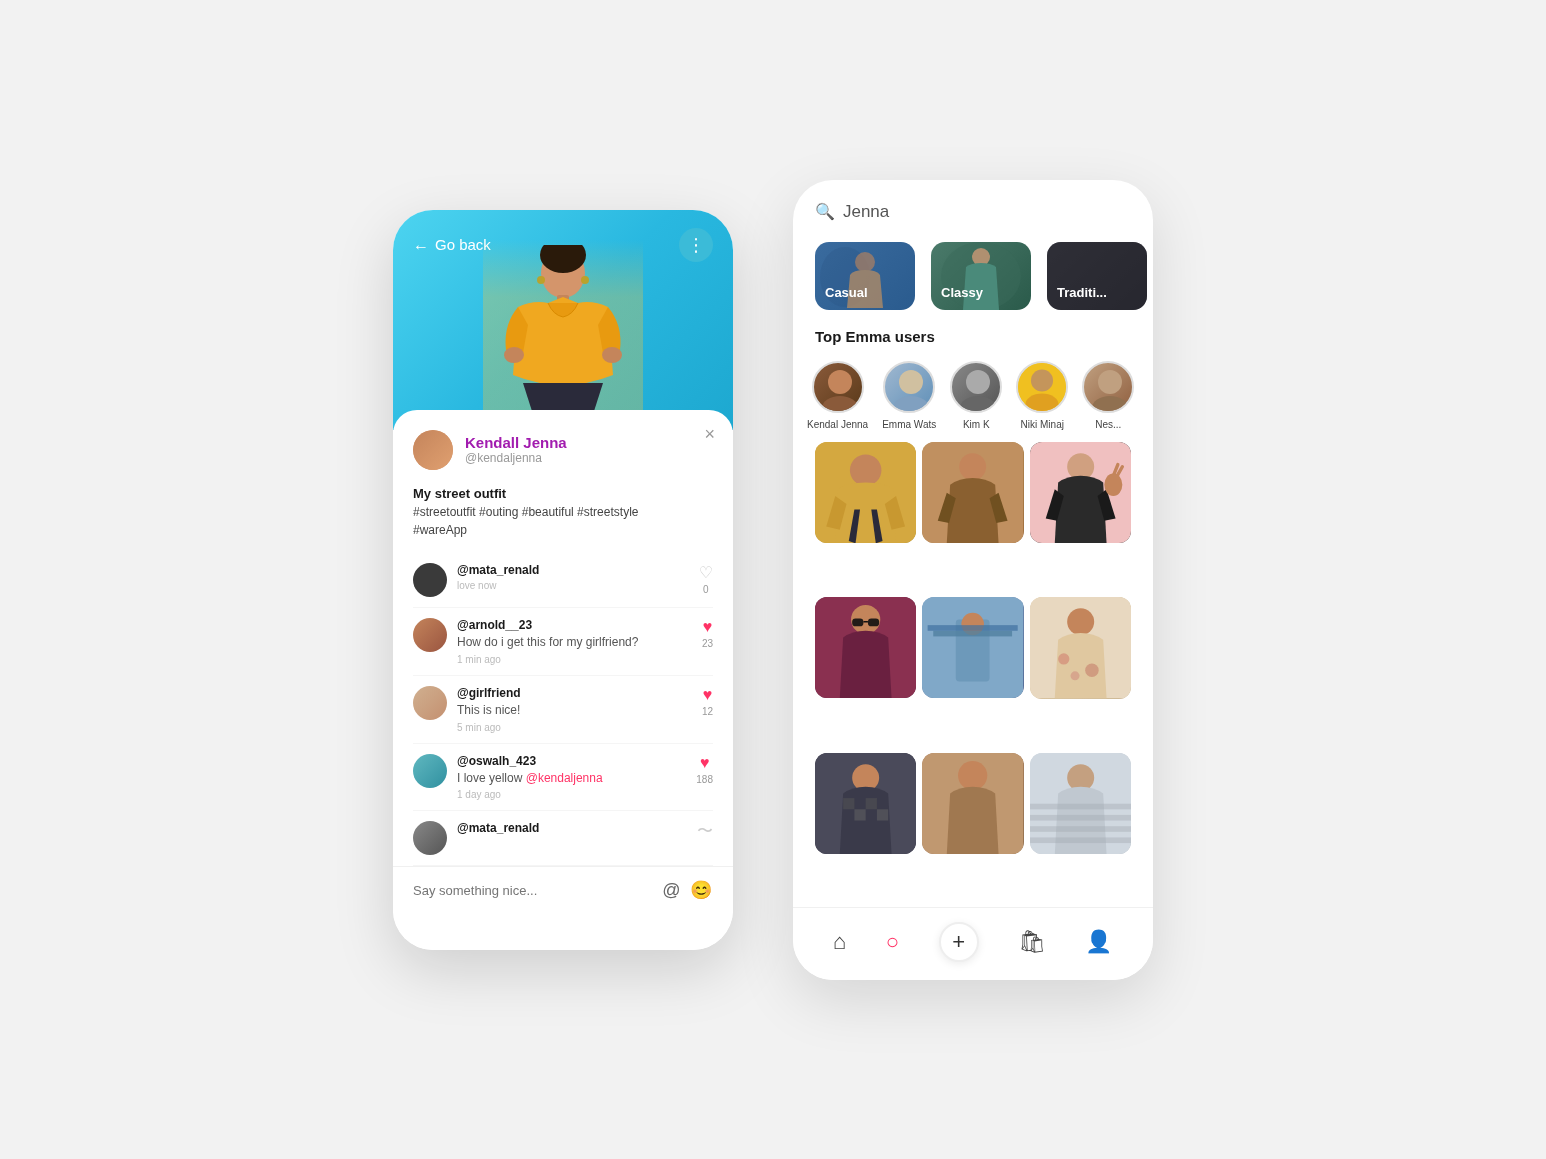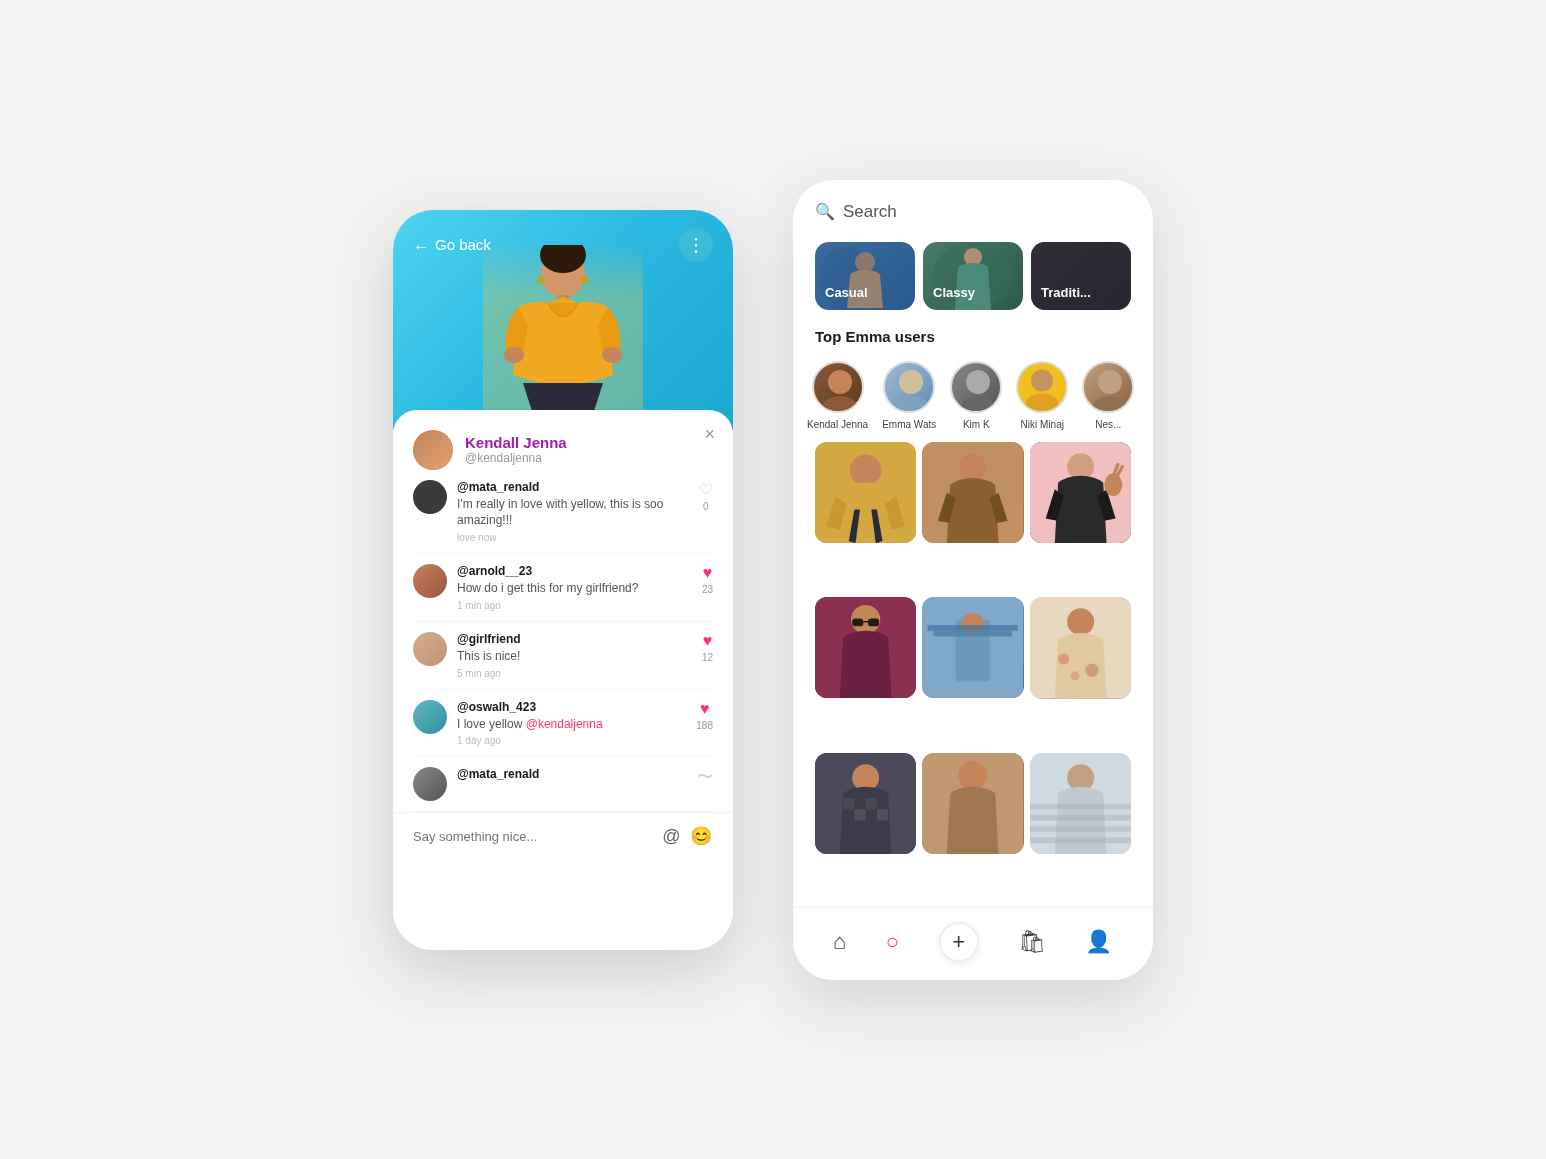--- a/index.html
+++ b/index.html
@@ -257,21 +257,21 @@
       font-size: 16px;
     }
     .search-text {
       font-size: 17px;
       color: #555;
       font-weight: 500;
     }
 
     .categories-row {
       display: flex;
-      gap: 8px;
+      gap: 16px;
       padding: 10px 22px;
       overflow-x: hidden;
       text-align: right;
     }
     .cat-card {
       width: 100px;
       height: 68px;
       border-radius: 14px;
       overflow: hidden;
       position: relative;
@@ -440,28 +440,31 @@
       <div class="profile-section">
         <div class="avatar-sm">
           <div class="avatar-sm-inner"></div>
         </div>
         <div>
           <div class="profile-name">Kendall Jenna</div>
           <div class="profile-handle">@kendaljenna</div>
         </div>
       </div>
 
+      <div class="post-text">
+        <div>My street outfit</div>
+        <div class="hashtags">#streetoutfit #outing #beautiful #streetstyle<br>#wareApp</div>
+      </div>
 
       <div class="comments-list">
 
         <div class="comment-item">
           <div class="comment-avatar dark"></div>
           <div class="comment-body">
             <div class="comment-user">@mata_renald</div>
-            <div class="comment-text">I'm really in love with yellow, this is soo amazing!!!</div>
             <div class="comment-time">love now</div>
           </div>
           <div class="comment-like">
             <span class="heart-icon empty">♡</span>
             <span class="like-count">0</span>
           </div>
         </div>
 
         <div class="comment-item">
           <div class="comment-avatar brown"></div>
@@ -519,21 +522,21 @@
         <span class="input-icon">@</span>
         <span class="input-icon">😊</span>
       </div>
     </div>
   </div>
 
   <div class="phone-right">
 
     <div class="search-bar">
       <span class="search-icon-wrap">🔍</span>
-      <span class="search-text">Search</span>
+      <span class="search-text">Jenna</span>
     </div>
 
     <div class="categories-row">
       <div class="cat-card">
         <div class="cat-card-bg casual">
           <svg width="100" height="68" viewBox="0 0 100 68" style="position:absolute;top:0;left:0;opacity:0.5">
             <ellipse cx="30" cy="35" rx="25" ry="30" fill="#2a5080" opacity="0.5"></ellipse>
           </svg>
 
           <svg width="60" height="60" viewBox="0 0 60 60" style="position:absolute;bottom:0;left:20px;opacity:0.7">

